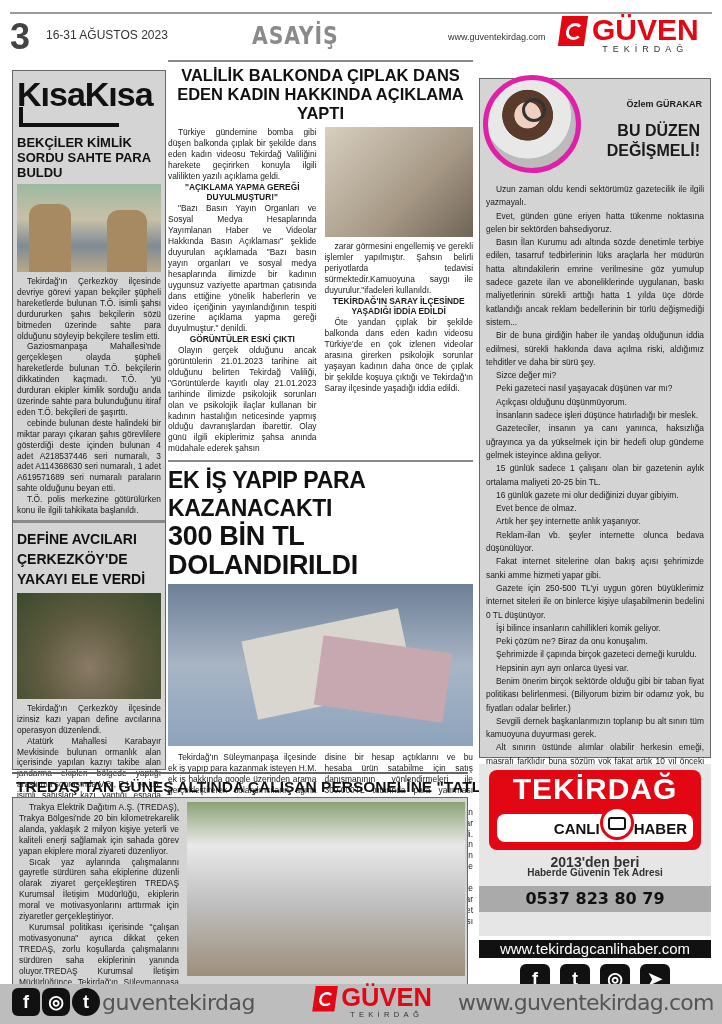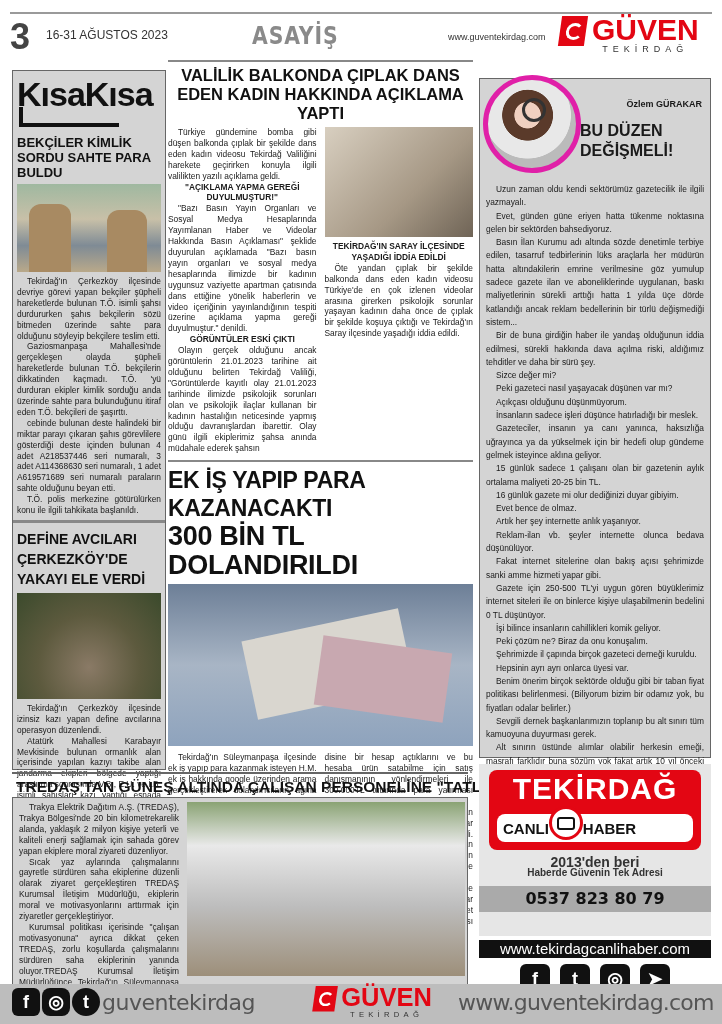--- a/index.html
+++ b/index.html
@@ -28,29 +28,29 @@
 .txt{font-size:8.4px;line-height:10.9px;text-align:justify;padding:0 4px}
 .txt p{text-indent:10px}
 .txt p.b{font-weight:bold;text-indent:0;text-align:center}
 .sep{height:3px;background:#888;margin:4px 0}
 h2.mh{font:900 16.5px "Liberation Sans",sans-serif;text-align:center;line-height:19px;color:#111}
 .cols2{display:flex;gap:8px}
 .cols2>div{flex:1}
 h2.big{font:900 23px "Liberation Sans",sans-serif;line-height:28px;color:#111;letter-spacing:-.3px}
 .opbox{background:#d4d4d4;border:1px solid #666;height:680px;padding:0 0 4px;position:relative}
 .opbox .author{position:absolute;right:8px;top:20px;font:bold 9px "Liberation Sans",sans-serif}
-.opbox .otitle{position:absolute;left:100px;top:42px;width:120px;text-align:left;font:900 16px "Liberation Sans",sans-serif;line-height:20px}
+.opbox .otitle{position:absolute;left:100px;top:42px;width:120px;text-align:right;font:900 16px "Liberation Sans",sans-serif;line-height:20px}
 .avatar{position:absolute;left:3px;top:-4px;width:98px;height:98px;border-radius:50%;border:5px solid #e020a8;background:radial-gradient(circle at 45% 40%,#f0d0c0 0 18%,#5a3a2a 19% 35%,#e8e8e8 36% 60%,#bbb 61%)}
 .avatar:after{content:"";position:absolute;left:34px;top:18px;width:18px;height:18px;border-radius:50%;border:3px solid #333}
 .optext{position:absolute;top:104px;left:0;right:0;font-size:8.4px;line-height:13.3px;text-align:justify;padding:0 6px}
 .optext p{text-indent:10px}
 .ad{margin-top:6px;background:#e6e6e6;height:172px;position:relative;text-align:center}
 .adred{position:absolute;left:10px;top:6px;width:212px;height:80px;background:#e30613;border-radius:8px}
 .adred .t1{font:900 30px "Liberation Sans",sans-serif;color:#fff;letter-spacing:1px;margin-top:2px}
-.adred .bar{position:absolute;left:8px;right:8px;bottom:8px;height:28px;background:#fff;border-radius:8px;display:flex;justify-content:flex-start;align-items:center;padding:0 6px;font:900 15px "Liberation Sans",sans-serif;color:#111}
+.adred .bar{position:absolute;left:8px;right:8px;bottom:8px;height:28px;background:#fff;border-radius:8px;display:flex;justify-content:flex-end;align-items:center;padding:0 6px;font:900 15px "Liberation Sans",sans-serif;color:#111}
 .adred .cam{width:34px;height:34px;border-radius:50%;border:3px solid #e30613;background:#fff;display:flex;align-items:center;justify-content:center;margin-top:-10px}
 .adred .cam span{width:18px;height:13px;border:2px solid #111;border-radius:3px}
 .ad .l1{position:absolute;top:90px;width:100%;font-size:14px;font-weight:bold;color:#333}
 .ad .l2{position:absolute;top:103px;width:100%;font-size:10px;font-weight:bold;color:#333}
 .ad .ph{position:absolute;top:122px;left:0;right:0;height:26px;background:#aaa;font:bold 16px "DejaVu Sans",sans-serif;line-height:26px;color:#111}
 .webbar{height:18px;background:#111;color:#fff;font-size:15px;line-height:18px;text-align:center;margin-top:4px}
 .socials{display:flex;justify-content:center;gap:10px;margin:6px 0 4px}
 .sq{width:30px;height:30px;background:#111;border-radius:6px;color:#fff;font:bold 18px "Liberation Sans",sans-serif;display:flex;align-items:center;justify-content:center}
 .handle{text-align:center;font:bold 28px "DejaVu Sans",sans-serif;color:#444;line-height:32px;letter-spacing:-1px}
 .tredas{position:absolute;left:12px;top:797px;width:456px;height:208px;border:1px solid #666;background:#d4d4d4}
@@ -113,20 +113,21 @@
     <div class="txt" style="padding:0" id="m1c1">
         <p>Türkiye gündemine bomba gibi düşen balkonda çıplak bir şekilde dans eden kadın videosu Tekirdağ Valiliğini harekete geçirirken konuyla ilgili valilikten yazılı açıklama geldi.</p>
         <p class="b">"AÇIKLAMA YAPMA GEREĞİ DUYULMUŞTUR!"</p>
         <p>"Bazı Basın Yayın Organları ve Sosyal Medya Hesaplarında Yayımlanan Haber ve Videolar Hakkında Basın Açıklaması" şeklide duyurulan açıklamada "Bazı basın yayın organları ve sosyal medya hesaplarında ilimizde bir kadının uygunsuz vaziyette apartman çatısında dans ettiğine yönelik haberlerin ve video içeriğinin yayınlandığının tespiti üzerine açıklama yapma gereği duyulmuştur." denildi.</p>
         <p class="b">GÖRÜNTÜLER ESKİ ÇIKTI</p>
         <p>Olayın gerçek olduğunu ancak görüntülerin 21.01.2023 tarihine ait olduğunu belirten Tekirdağ Valiliği, "Görüntülerde kayıtlı olay 21.01.2023 tarihinde ilimizde psikolojik sorunları olan ve psikolojik ilaçlar kullanan bir kadının hastalığın neticesinde yapmış olduğu davranışlardan ibarettir. Olay günü ilgili ekiplerimiz şahsa anında müdahale ederek şahsın</p>
       </div>
     <div>
       <div class="img" style="height:110px;background:linear-gradient(135deg,#d8cfc0,#a69885 60%,#6f6456)"></div>
       <div class="txt" style="padding:0;margin-top:4px" id="m1c2">
+          <p>zarar görmesini engellemiş ve gerekli işlemler yapılmıştır. Şahsın belirli periyotlarda tedavisi sürmektedir.Kamuoyuna saygı ile duyurulur."ifadeleri kullanıldı.</p>
           <p class="b">TEKİRDAĞ'IN SARAY İLÇESİNDE YAŞADIĞI İDDİA EDİLDİ</p>
           <p>Öte yandan çıplak bir şekilde balkonda dans eden kadın videosu Türkiye'de en çok izlenen videolar arasına girerken psikolojik sorunlar yaşayan kadının daha önce de çıplak bir şekilde koşuya çıktığı ve Tekirdağ'ın Saray ilçesinde yaşadığı iddia edildi.</p>
         </div>
     </div>
   </div>
   <div style="height:2px;background:#888;margin:6px 0 4px"></div>
   <h2 class="big"><span>EK İŞ YAPIP PARA KAZANACAKTI</span><br><span style="font-size:27px">300 BİN TL DOLANDIRILDI</span></h2>
   <div class="img" style="height:162px;margin-top:4px;background:linear-gradient(180deg,#6d7f97,#a8b5c5 50%,#8ea3bd)">
     <div style="position:absolute;left:80px;top:40px;width:160px;height:80px;background:#d9d6cf;transform:rotate(-12deg)"></div>
     <div style="position:absolute;left:150px;top:60px;width:130px;height:70px;background:#c8a8b0;transform:rotate(8deg)"></div>

